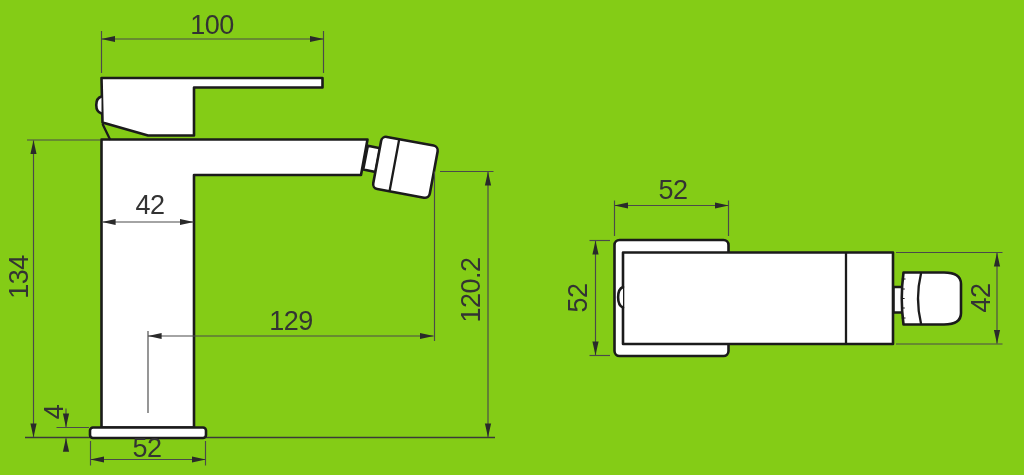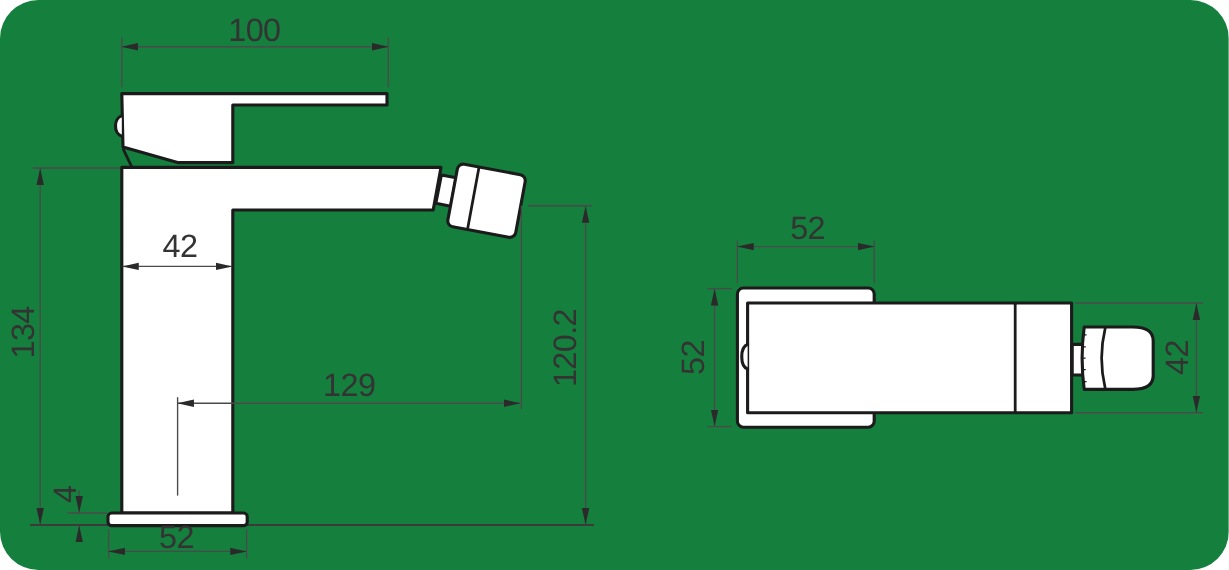--- a/index.html
+++ b/index.html
@@ -1,23 +1,22 @@
 <!DOCTYPE html>
 <html><head>
 <meta charset="utf-8">
 <style>
   html, body { margin: 0; padding: 0; background: #ffffff; }
   .stage {
     position: relative;
     width: 1024px;
     height: 475px;
-    background: #15803d;
+    background: #84cc16;
     overflow: hidden;
     font-family: "Liberation Sans", sans-serif;
-    border-radius: 32px;
   }
   svg { display: block; }
   .outline {
     fill: #ffffff;
     stroke: #1b1b1b;
     stroke-width: 2.6;
     stroke-linejoin: round;
     stroke-linecap: round;
   }
   .outline-line {

